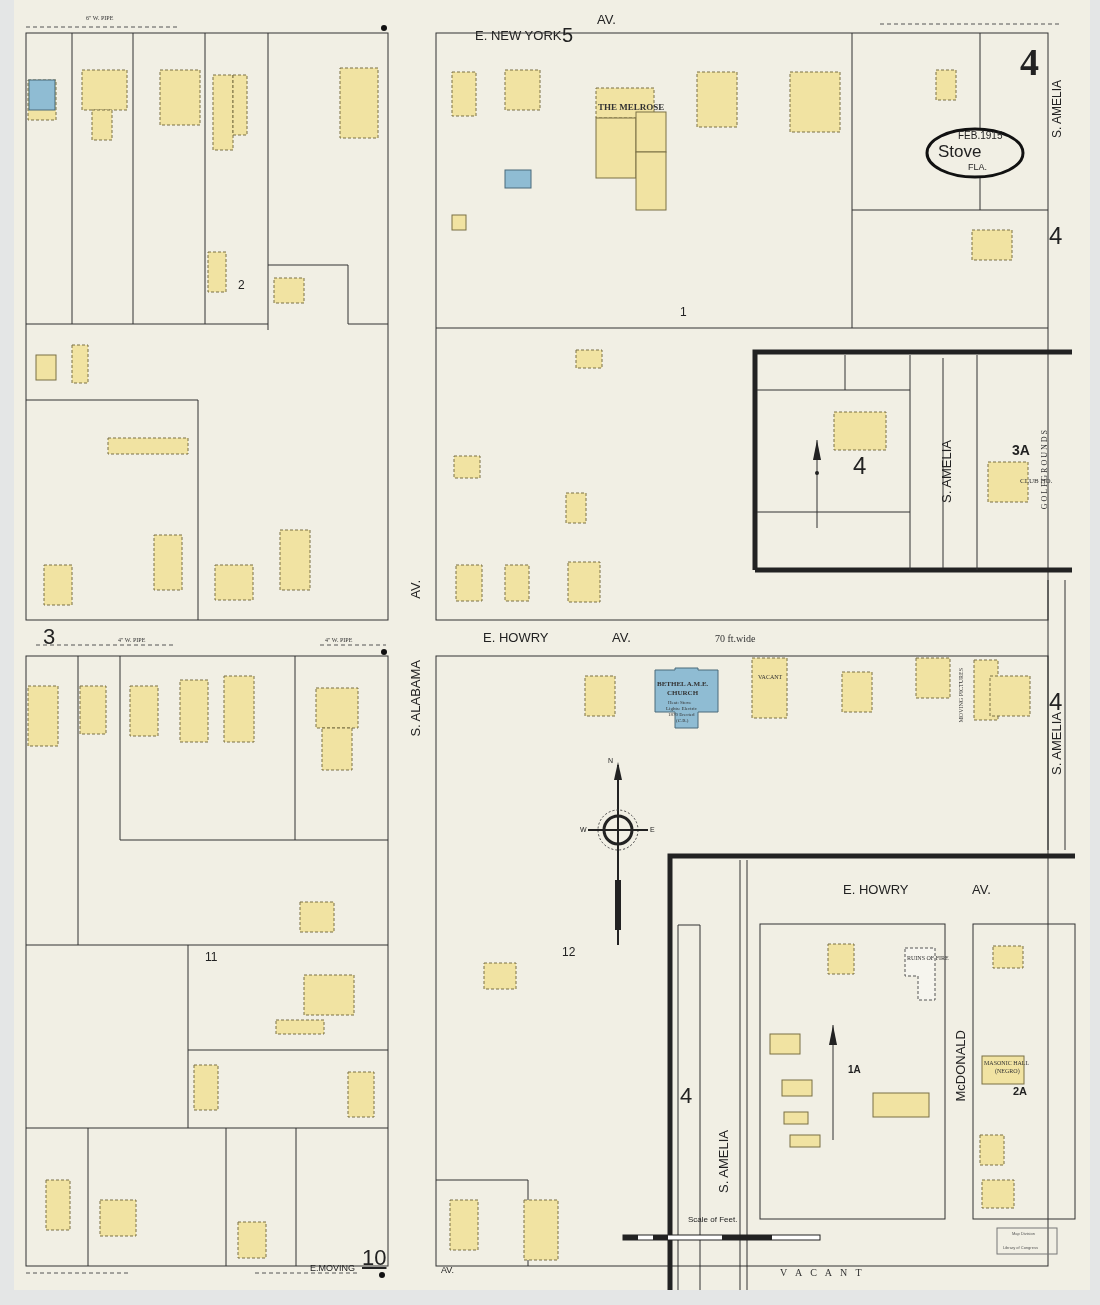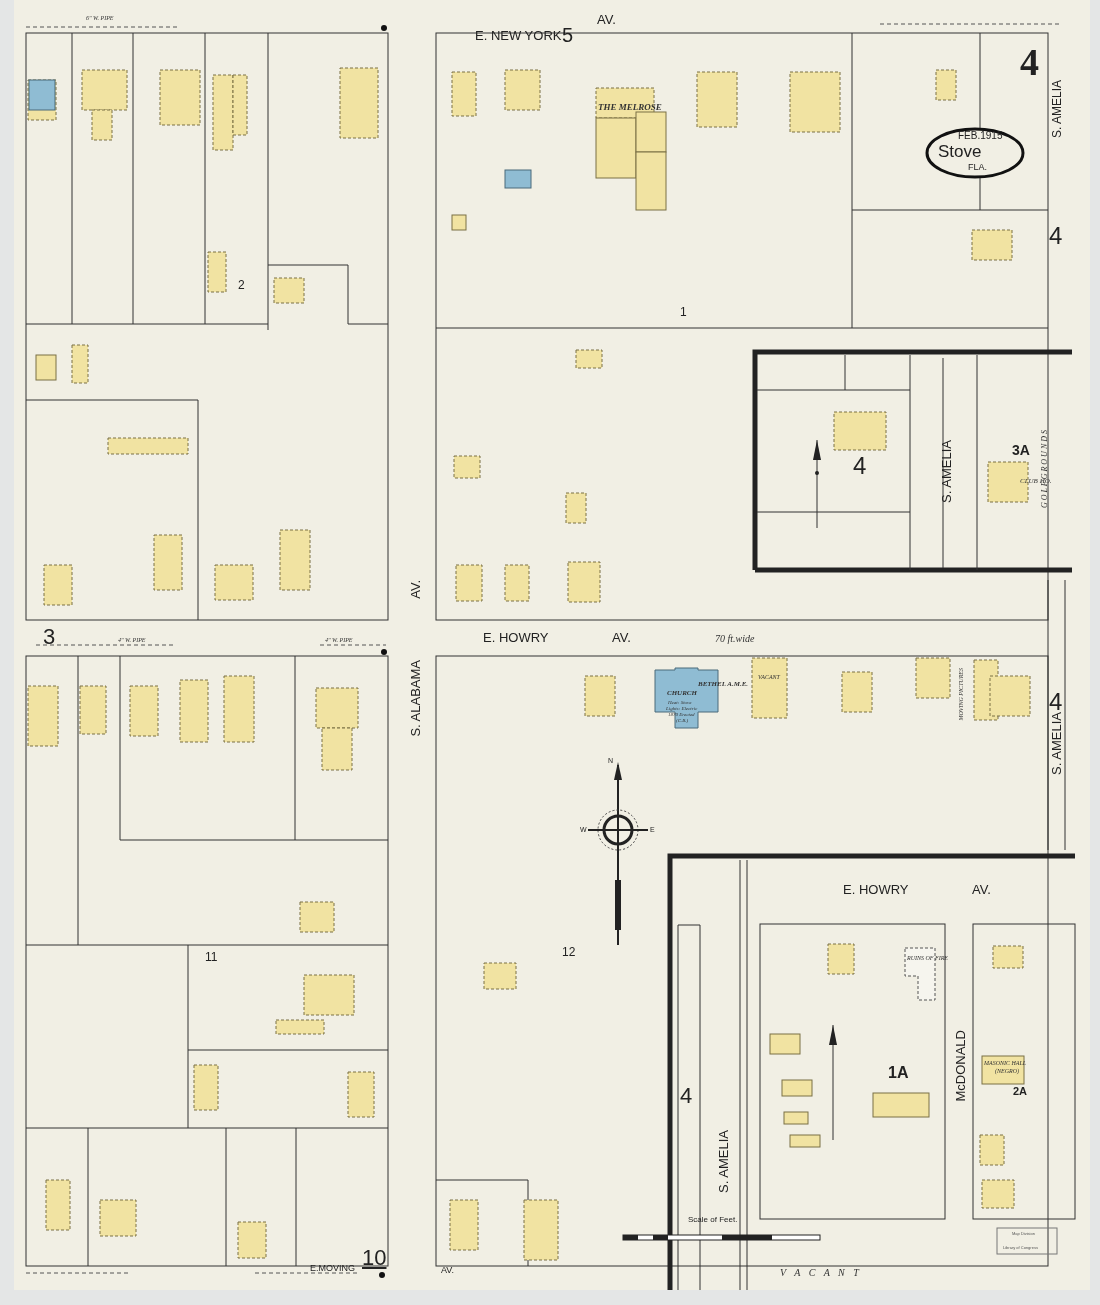--- a/index.html
+++ b/index.html
@@ -197,21 +197,21 @@
     <rect x="722" y="1235" width="50" height="5" fill="#222"></rect>
   </g>
 
   <rect x="997" y="1228" width="60" height="26" fill="none" stroke="#777"></rect>
 </svg>
 
 <div style="position:absolute;left:0;top:0;width:1100px;height:1305px;">
   <style>
     .t{position:absolute;color:#222;white-space:nowrap;font-family:"Liberation Sans",sans-serif;}
     .v{writing-mode:vertical-rl;transform:rotate(180deg);}
-    .i{font-family:"Liberation Serif",serif;font-style:italic;color:#333;}
+    .i{font-family:"Liberation Serif",serif;color:#333;}
   </style>
 
   <span class="t" style="left:475px;top:12px;font-size:13px;margin-top:16px;">E. NEW YORK</span>
   <span class="t" style="left:597px;top:12px;font-size:13px;">AV.</span>
   <span class="t" style="left:562px;top:24px;font-size:20px;">5</span>
 
   <span class="t" style="left:1020px;top:40px;font-size:38px;font-family:'Liberation Serif',serif;font-weight:bold;">4</span>
 
   <span class="t" style="left:958px;top:130px;font-size:10px;text-align:right;">FEB.1915</span>
   <span class="t" style="left:938px;top:142px;font-size:17px;">Stove</span>
@@ -233,21 +233,21 @@
   <span class="t i" style="left:715px;top:633px;font-size:10px;">70 ft.wide</span>
 
   <span class="t" style="left:43px;top:624px;font-size:22px;">3</span>
 
   <span class="t" style="left:853px;top:452px;font-size:24px;">4</span>
   <span class="t v" style="left:939px;top:440px;font-size:13px;">S. AMELIA</span>
   <span class="t" style="left:1012px;top:442px;font-size:14px;font-weight:bold;">3A</span>
   <span class="t i" style="left:995px;top:477px;font-size:7px;margin-left:25px;">CLUB HO.</span>
   <span class="t v i" style="left:1040px;top:430px;font-size:8px;">G O L F   G R O U N D S</span>
 
-  <span class="t i" style="left:657px;top:680px;font-size:7px;font-weight:bold;margin-left:41px;">BETHEL A.M.E.</span>
+  <span class="t i" style="left:657px;top:680px;font-size:7px;font-weight:bold;">BETHEL A.M.E.</span>
   <span class="t i" style="left:667px;top:689px;font-size:7px;font-weight:bold;">CHURCH</span>
   <span class="t i" style="left:668px;top:700px;font-size:5px;">Heat: Stove</span>
   <span class="t i" style="left:666px;top:706px;font-size:5px;">Lights: Electric</span>
   <span class="t i" style="left:668px;top:712px;font-size:5px;">1870 Erected</span>
   <span class="t i" style="left:676px;top:718px;font-size:5px;">(C.B.)</span>
 
   <span class="t i" style="left:758px;top:674px;font-size:6px;">VACANT</span>
   <span class="t v i" style="left:958px;top:668px;font-size:6px;">MOVING PICTURES</span>
 
   <span class="t v" style="left:1049px;top:712px;font-size:13px;">S. AMELIA</span>
@@ -259,21 +259,21 @@
 
   <span class="t" style="left:562px;top:945px;font-size:12px;">12</span>
   <span class="t" style="left:205px;top:950px;font-size:12px;">11</span>
 
   <span class="t" style="left:843px;top:882px;font-size:13px;">E. HOWRY</span>
   <span class="t" style="left:972px;top:882px;font-size:13px;">AV.</span>
   <span class="t i" style="left:907px;top:955px;font-size:6px;">RUINS OF FIRE</span>
 
   <span class="t" style="left:680px;top:1083px;font-size:22px;">4</span>
   <span class="t v" style="left:716px;top:1130px;font-size:13px;">S. AMELIA</span>
-  <span class="t" style="left:888px;top:1064px;font-size:16px;font-weight:bold;">1A</span>
+  <span class="t" style="left:848px;top:1064px;font-size:10px;font-weight:bold;">1A</span>
   <span class="t v" style="left:953px;top:1030px;font-size:13px;">McDONALD</span>
   <span class="t i" style="left:984px;top:1060px;font-size:6px;">MASONIC HALL</span>
   <span class="t i" style="left:995px;top:1068px;font-size:6px;">(NEGRO)</span>
   <span class="t" style="left:1013px;top:1085px;font-size:11px;font-weight:bold;">2A</span>
 
   <span class="t" style="left:688px;top:1215px;font-size:8px;">Scale of Feet.</span>
   <span class="t i" style="left:780px;top:1267px;font-size:10px;letter-spacing:3px;">V  A  C  A  N  T</span>
   <span class="t" style="left:1012px;top:1231px;font-size:4px;color:#555;">Map Division</span>
   <span class="t" style="left:1003px;top:1245px;font-size:4px;color:#555;">Library of Congress</span>
 

